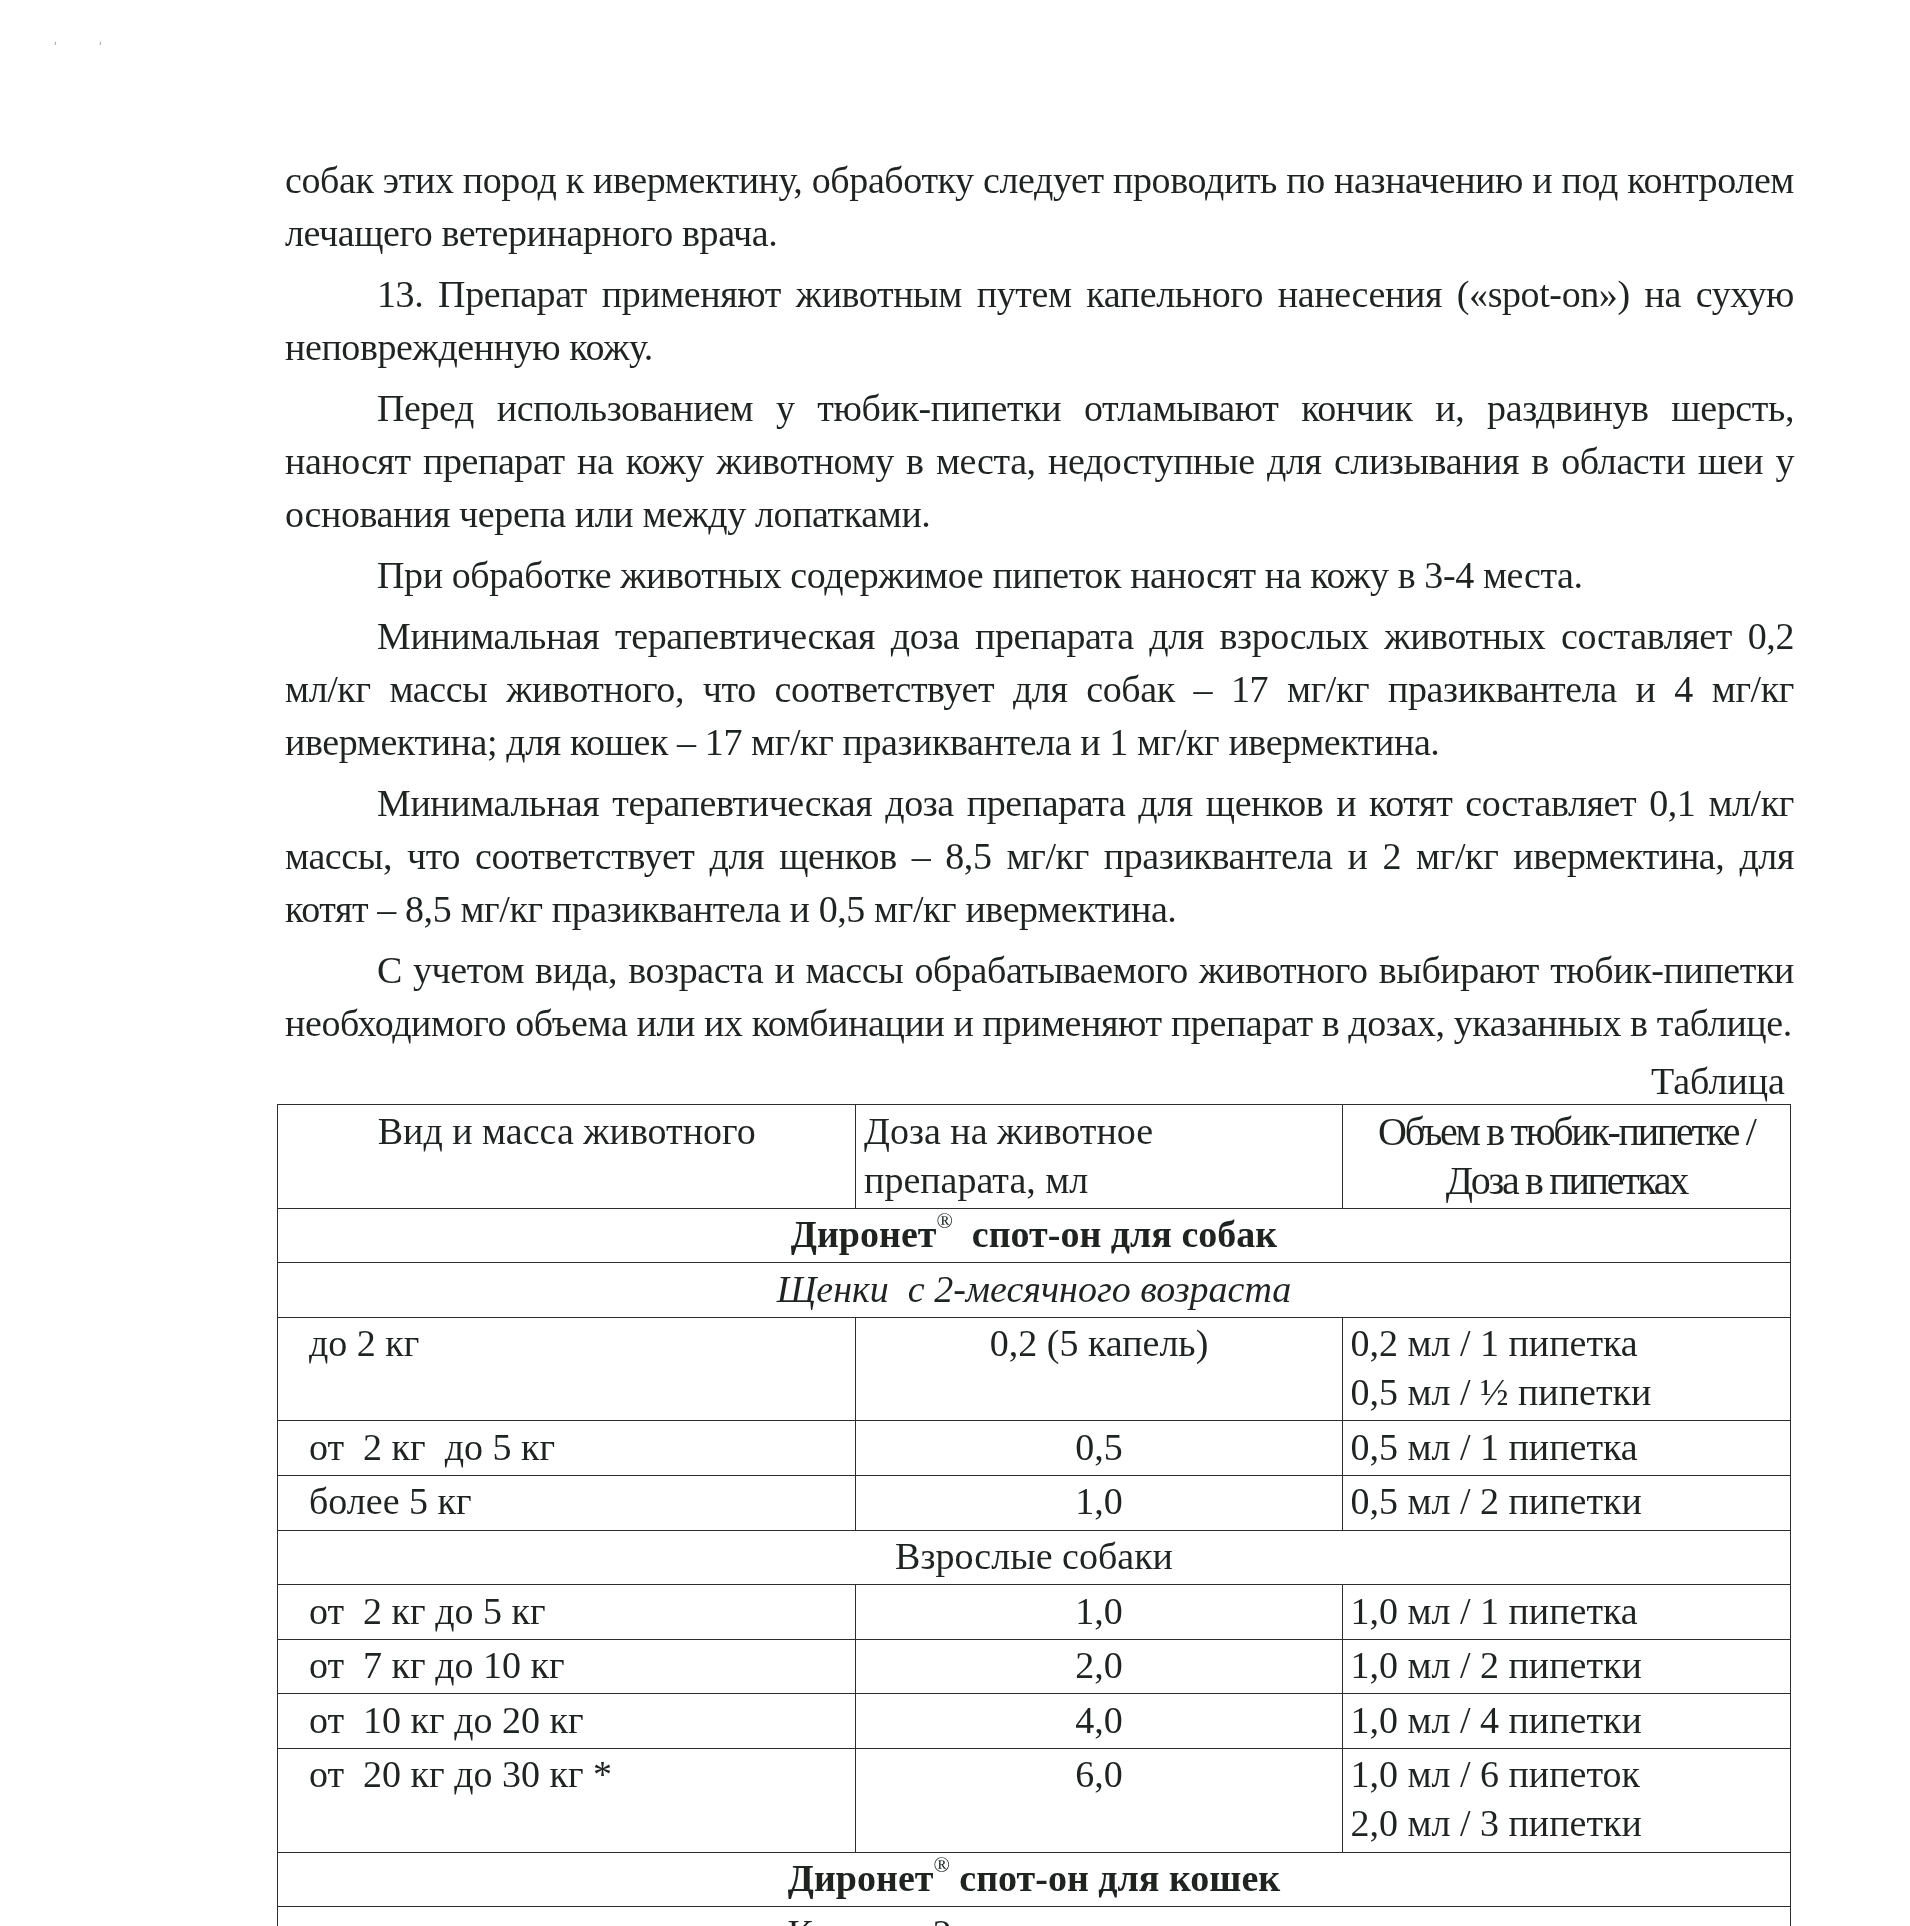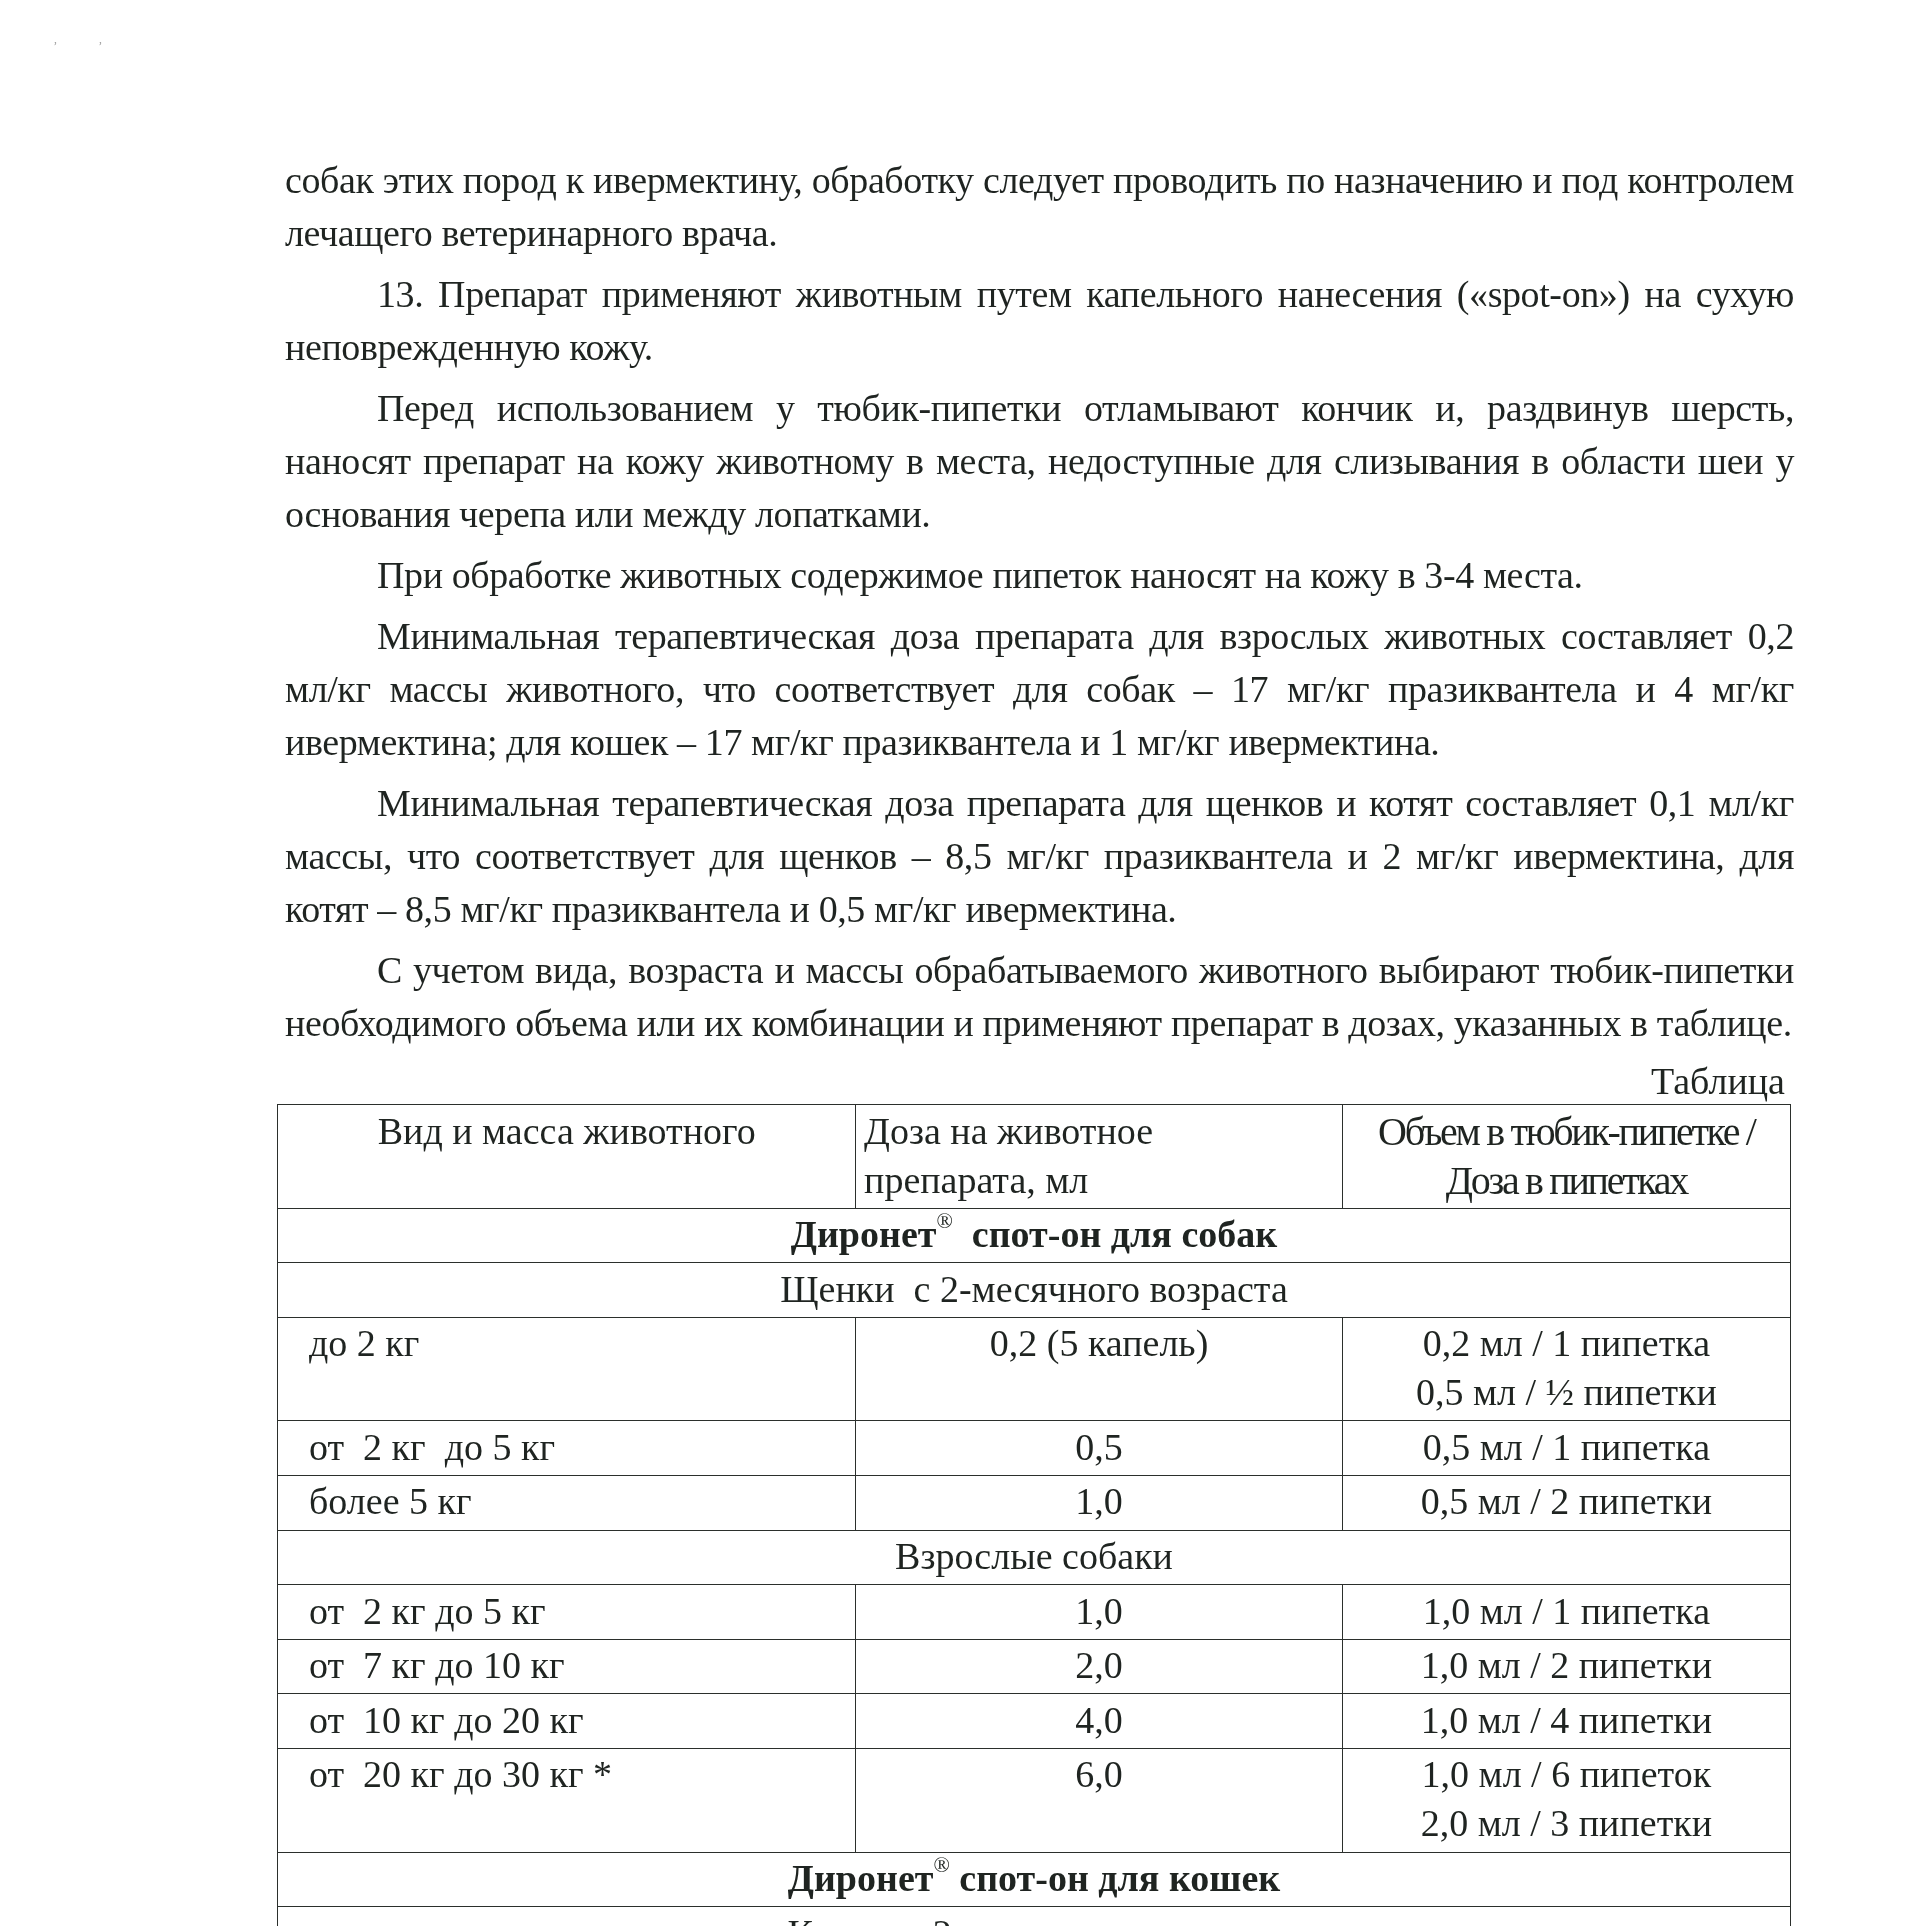--- a/index.html
+++ b/index.html
@@ -25,21 +25,21 @@
   }
   table.dose td, table.dose th {
     border: 1.9px solid #2b2f2c; padding: 1.5px 7.7px 3.1px 7.7px; vertical-align: top;
     font-weight: normal;
   }
   table.dose th.c1 { text-align: center; width: 562px; }
   table.dose th.c2 { text-align: left; width: 470px; }
   table.dose th.c3 { text-align: center; letter-spacing: -2.3px; font-size: 40px; }
   table.dose td.c1 { text-align: left; padding-left: 31px; }
   table.dose td.c2 { text-align: center; }
-  table.dose td.c3 { text-align: center; }
+  table.dose td.c3 { text-align: left; }
   table.dose td.section { text-align: center; font-weight: bold; }
   table.dose td.group { text-align: center; }
   sup.reg { font-size: 21.6px; font-weight: normal; vertical-align: 19px; line-height: 0; }
   .line { display: block; }
   .specks { position: absolute; left: 54px; top: 33px; font-size: 11.6px; color: #9a9a9a; }
   .specks span { margin-right: 42px; }
 </style>
 </head>
 <body>
 
@@ -70,21 +70,21 @@
           <span class="line">Объем в тюбик-пипетке /</span>
           <span class="line">Доза в пипетках</span>
         </th>
       </tr>
     </thead>
     <tbody id="table-body">
         <tr>
           <td colspan="3" class="section"><span>Диронет</span><sup class="reg">®</sup><span style="white-space: pre; margin-top: 16px;">  спот-он для собак</span></td>
         </tr>
         <tr>
-          <td colspan="3" class="group" style="white-space: pre;">Щенки  с 2-месячного возраста</td>
+          <td colspan="3" class="group" style="white-space: pre; font-style: italic;">Щенки  с 2-месячного возраста</td>
         </tr>
         <tr>
           <td class="c1" style="white-space: pre;">до 2 кг</td>
           <td class="c2">0,2 (5 капель)</td>
           <td class="c3">
             <span class="line">0,2 мл / 1 пипетка</span>
             <span class="line">0,5 мл / ½ пипетки</span>
           </td>
         </tr>
         <tr>

